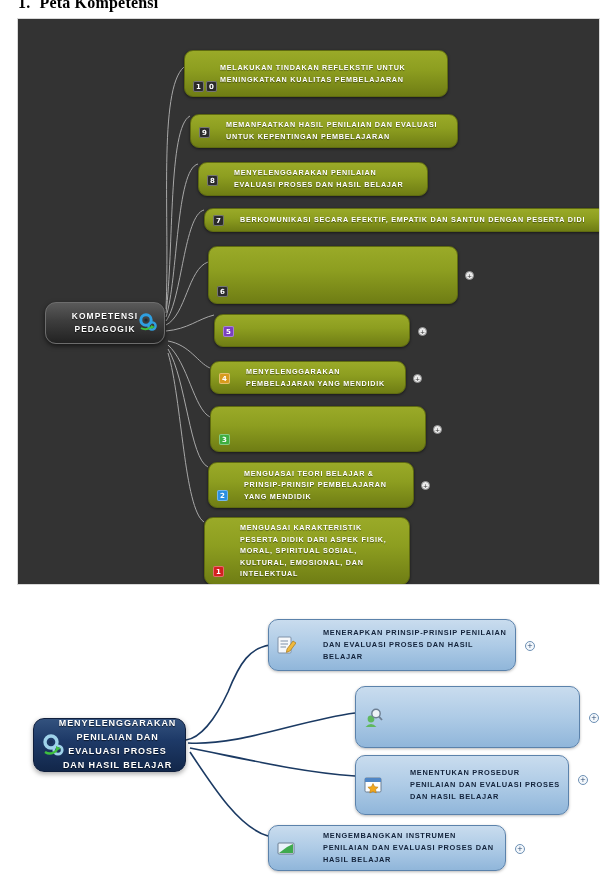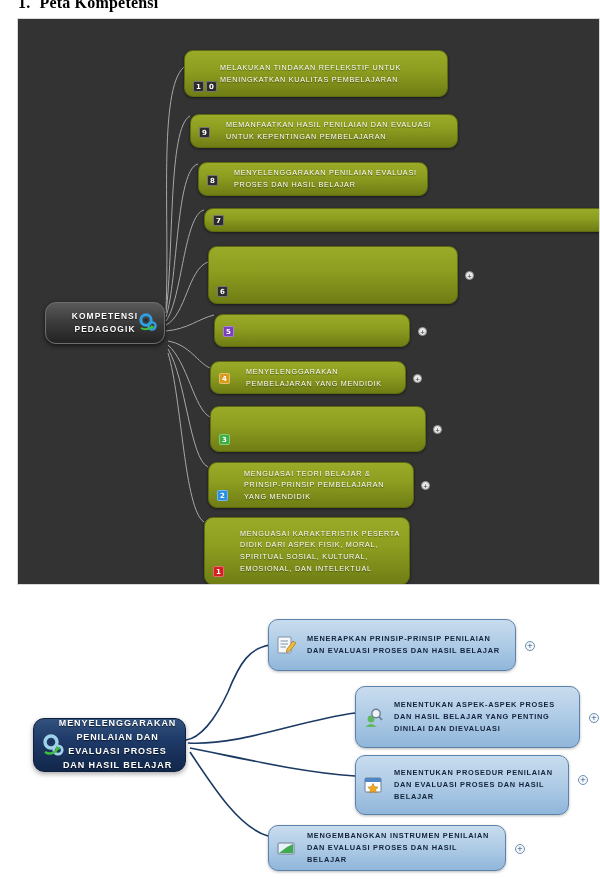--- a/index.html
+++ b/index.html
@@ -30,21 +30,21 @@
   .gnode{
     position:absolute;box-sizing:border-box;
     border-radius:9px;
     background:linear-gradient(180deg,#9aaa28 0%,#8d9e20 42%,#6f7d14 100%);
     border:1px solid #5f6b10;
     box-shadow:0 1px 3px rgba(0,0,0,.55);
     padding:6px 9px 6px 9px;
     display:flex;align-items:center;
   }
   .gnode .txt{
-    color:#ffffff;font-size:7.2px;font-weight:normal;
+    color:#ffffff;font-size:7.2px;font-weight:bold;
     letter-spacing:.75px;line-height:1.62;
     text-transform:uppercase;
     text-shadow:0 1px 1px rgba(0,0,0,.45);
     margin-left:26px;
   }
 
   
   .badge{
     position:absolute;left:8px;
     width:11px;height:11px;border-radius:2px;
@@ -82,21 +82,21 @@
   .map-light svg.links{position:absolute;left:0;top:0;width:600px;height:289px;}
   .bnode{
     position:absolute;box-sizing:border-box;border-radius:10px;
     background:linear-gradient(180deg,#c9dcee 0%,#aecbe6 50%,#90b6da 100%);
     border:1px solid #5b82ab;
     box-shadow:0 1px 3px rgba(0,0,0,.28);
     display:flex;align-items:center;padding:5px 8px;
   }
   .bnode .btxt{
     color:#13233b;font-size:7.4px;font-weight:bold;letter-spacing:.7px;
-    line-height:1.62;text-transform:uppercase;margin-left:30px;
+    line-height:1.62;text-transform:uppercase;margin-left:46px;
   }
   .bnode .ic{position:absolute;left:7px;width:20px;height:20px;}
   .rootblue{
     position:absolute;box-sizing:border-box;border-radius:11px;
     background:linear-gradient(180deg,#33527e 0%,#1e3a68 40%,#12274a 100%);
     border:1px solid #16followed;
     border:1px solid #101f3d;
     box-shadow:0 2px 5px rgba(0,0,0,.35);
     display:flex;align-items:center;justify-content:center;
   }
@@ -159,20 +159,21 @@
       <span class="txt">MEMANFAATKAN HASIL PENILAIAN DAN EVALUASI UNTUK KEPENTINGAN PEMBELAJARAN</span>
     </div>
 
     <div class="gnode" style="left:180px;top:143px;width:230px;height:34px;">
       <span class="badge" style="background:#2b2b2b;top:12px;">8</span>
       <span class="txt">MENYELENGGARAKAN PENILAIAN EVALUASI PROSES DAN HASIL BELAJAR</span>
     </div>
 
     <div class="gnode" style="left:186px;top:189px;width:420px;height:24px;">
       <span class="badge" style="background:#2b2b2b;top:6px;">7</span>
+      <span class="txt" style="white-space:nowrap;">BERKOMUNIKASI SECARA EFEKTIF, EMPATIK DAN SANTUN DENGAN PESERTA DIDI</span>
     </div>
 
     <div class="gnode" style="left:190px;top:227px;width:250px;height:58px;">
       <span class="badge" style="background:#2b2b2b;top:39px;">6</span>
     </div>
     <div class="expand" style="left:447px;top:252px;">+</div>
 
     <div class="gnode" style="left:196px;top:295px;width:196px;height:33px;">
       <span class="badge" style="background:#7a3fbf;top:11px;">5</span>
     </div>
@@ -239,21 +240,20 @@
 
   <div class="bnode" style="left:355px;top:86px;width:225px;height:62px;">
     <span class="ic">
       <svg width="20" height="20">
         <circle cx="8" cy="12" r="3.4" fill="#5fb85f"></circle>
         <path d="M2.5 20 q5.5 -6 11 0 z" fill="#5fb85f"></path>
         <circle cx="13" cy="6.5" r="4.2" fill="#eef3f7" stroke="#6d7f92" stroke-width="1.4"></circle>
         <line x1="16" y1="9.6" x2="19" y2="13" stroke="#6d7f92" stroke-width="1.8"></line>
       </svg>
     </span>
-    <span class="btxt">MENENTUKAN ASPEK-ASPEK PROSES DAN HASIL BELAJAR YANG PENTING DINILAI DAN DIEVALUASI</span>
   </div>
   <div class="expand-b" style="left:589px;top:113px;">+</div>
 
   <div class="bnode" style="left:355px;top:155px;width:214px;height:60px;">
     <span class="ic">
       <svg width="20" height="20">
         <rect x="2" y="3" width="16" height="14" rx="1.2" fill="#fdfefe" stroke="#6d7f92"></rect>
         <rect x="2" y="3" width="16" height="4" fill="#4f86c6"></rect>
         <path d="M10 8.5 l1.6 3.2 3.5 .5 -2.5 2.4 .6 3.4 -3.2 -1.6 -3.2 1.6 .6 -3.4 -2.5 -2.4 3.5 -.5 z" fill="#f0a81e" stroke="#b87b12" stroke-width=".6"></path>
       </svg>

